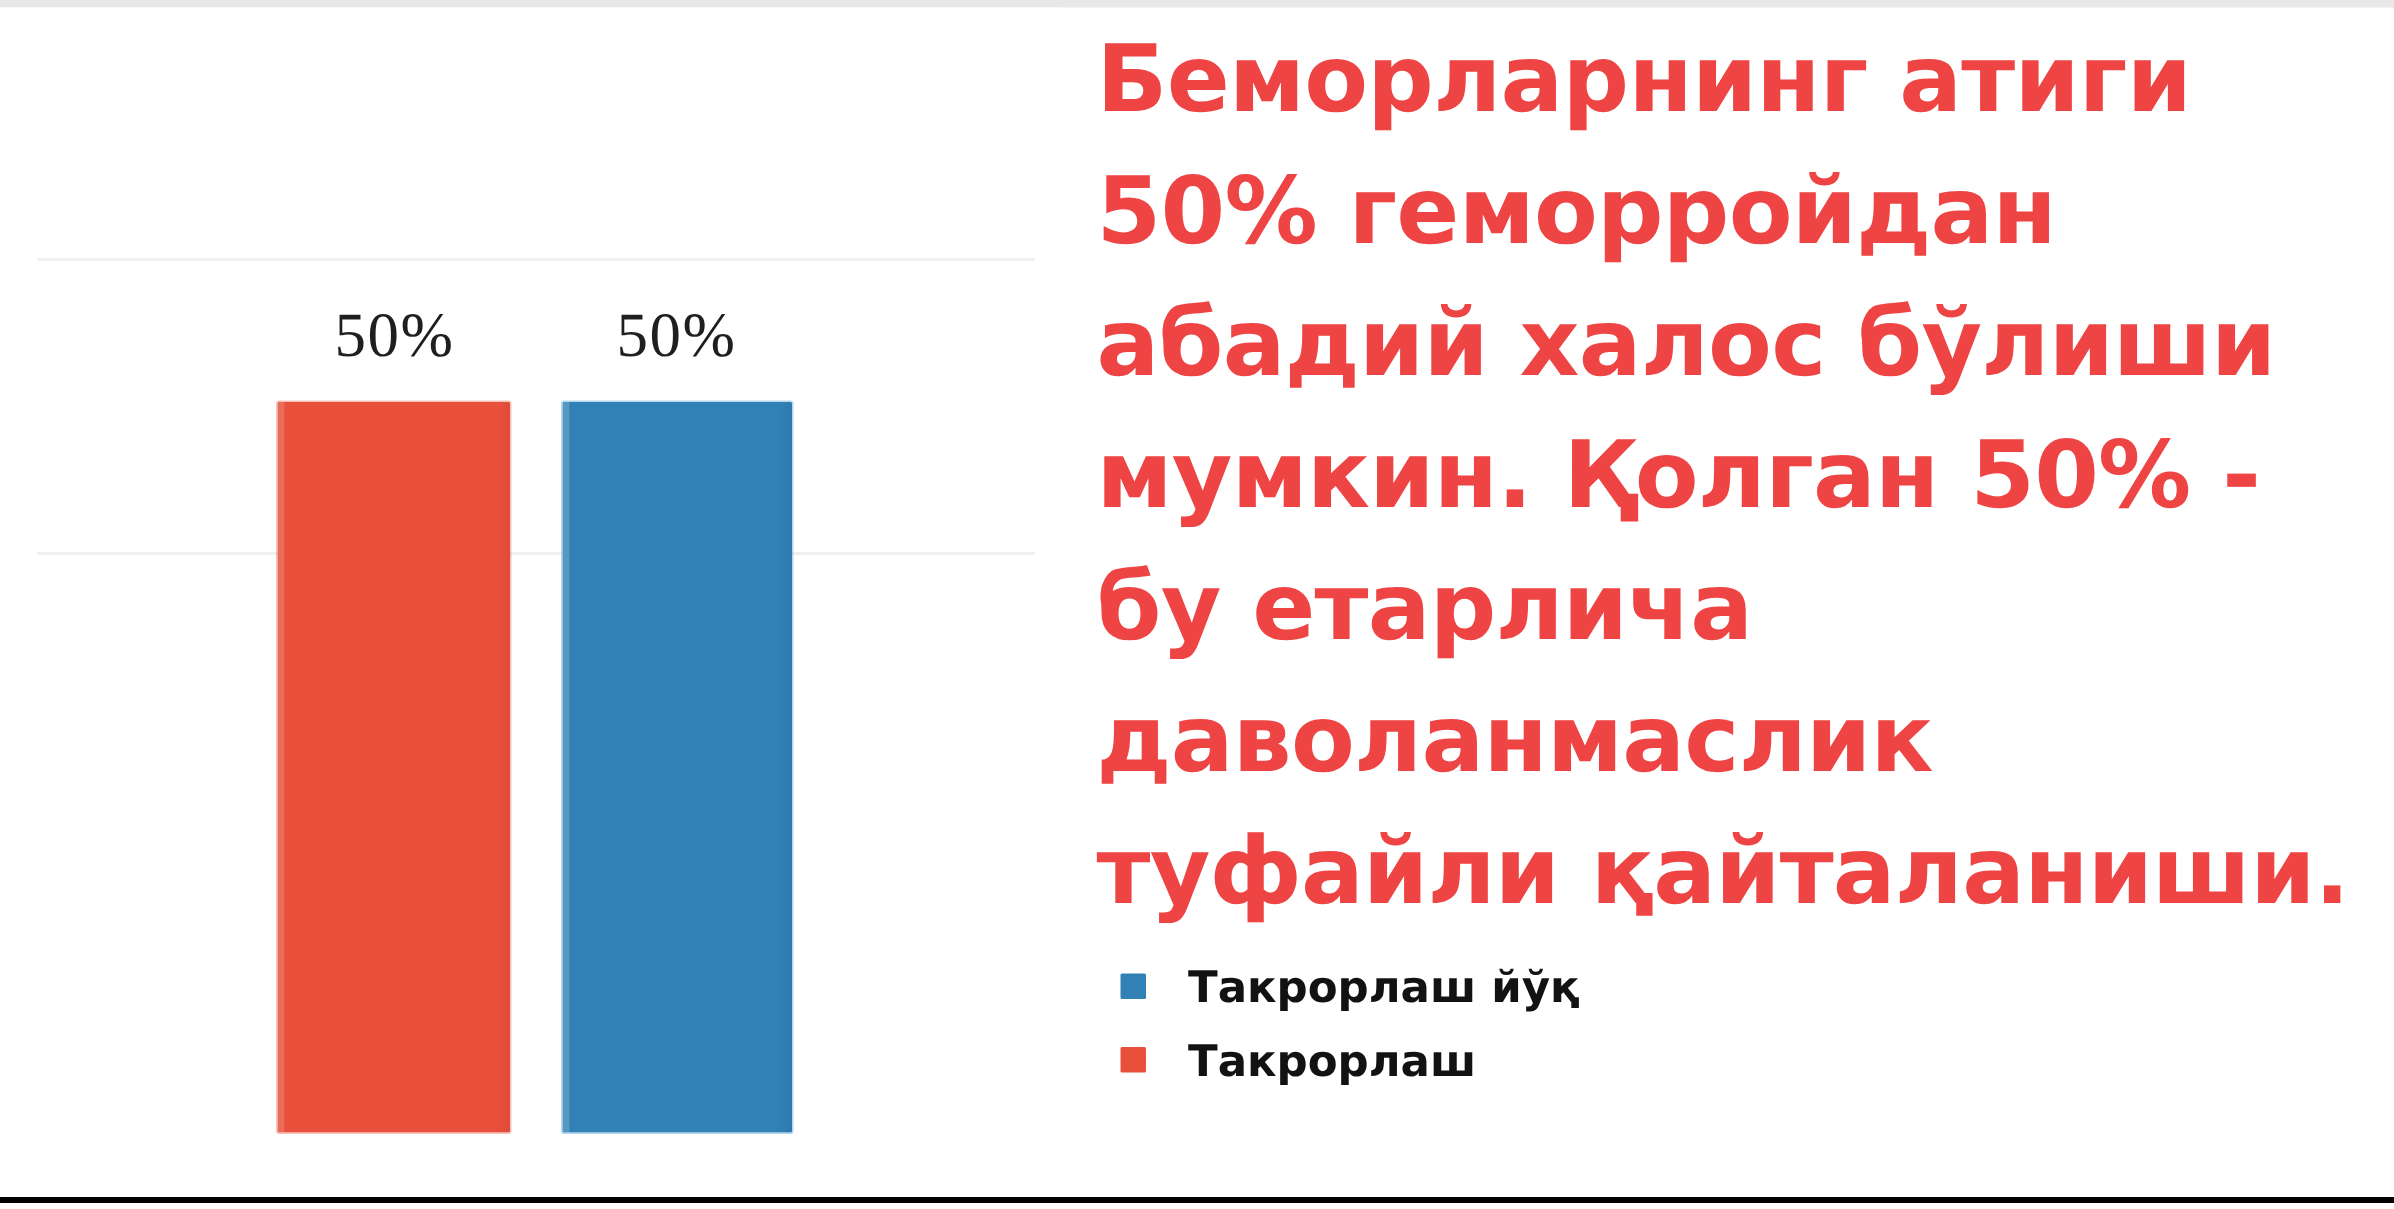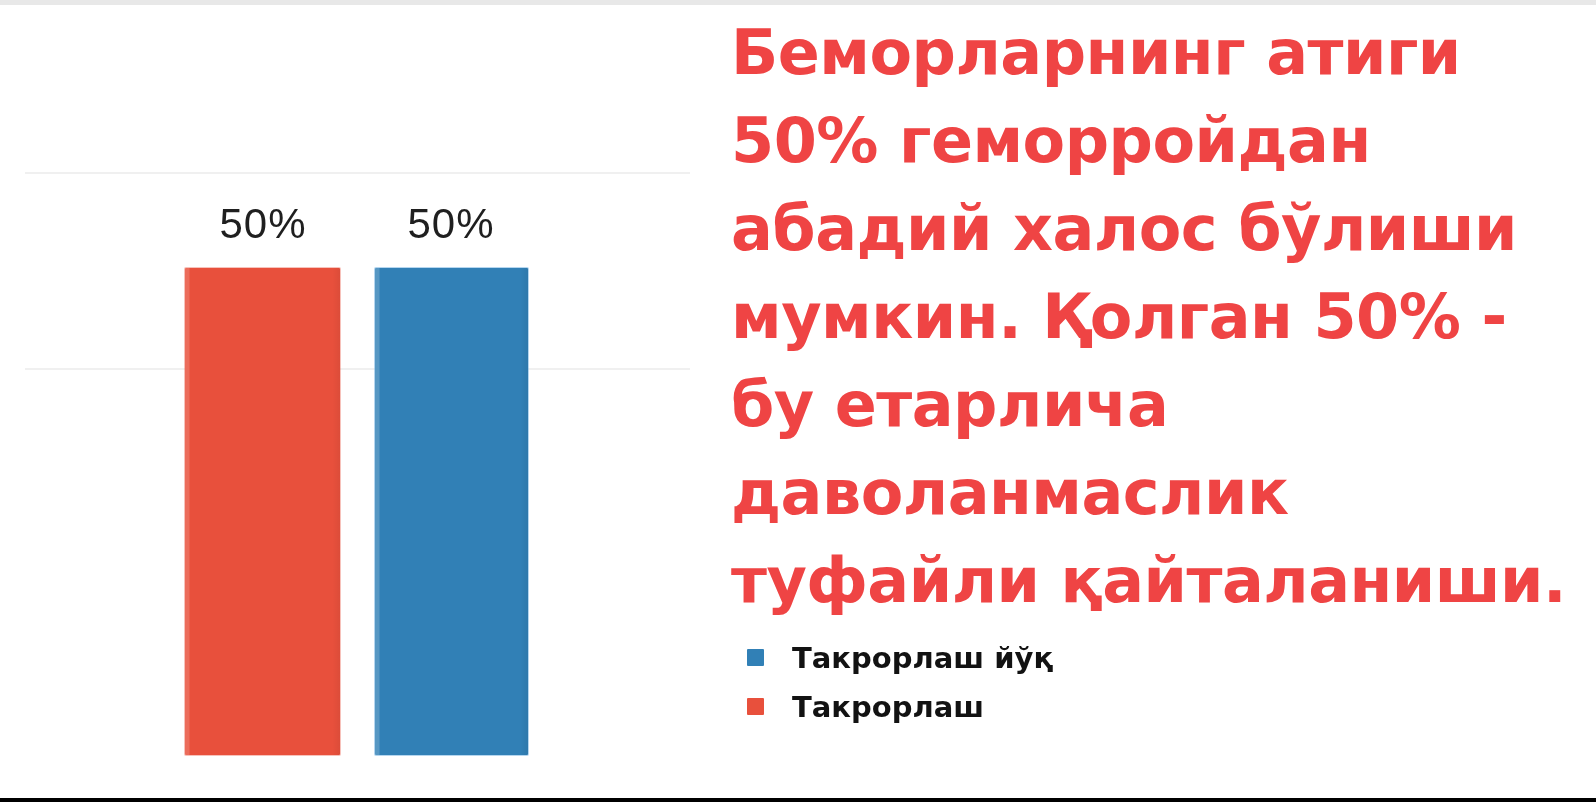--- a/index.html
+++ b/index.html
@@ -75,21 +75,21 @@
         rgba(255,255,255,0) 5px, rgba(255,255,255,0) 95%,
         rgba(0,0,0,.06) 100%);
     box-shadow: 0 0 0 1px rgba(120,180,225,.55);
   }
 
   .bar-value {
     position: absolute;
     top: 198px;
     width: 170px;
     text-align: center;
-    font-family: Liberation Sans, sans-serif;
+    font-family: Liberation Serif, serif;
     font-size: 42px;
     font-weight: 400;
     letter-spacing: 1px;
     color: #1f1f1f;
     line-height: 1;
   }
   #bar-value-repeat   { left: 178px; }
   #bar-value-norepeat { left: 366px; }
 
   

